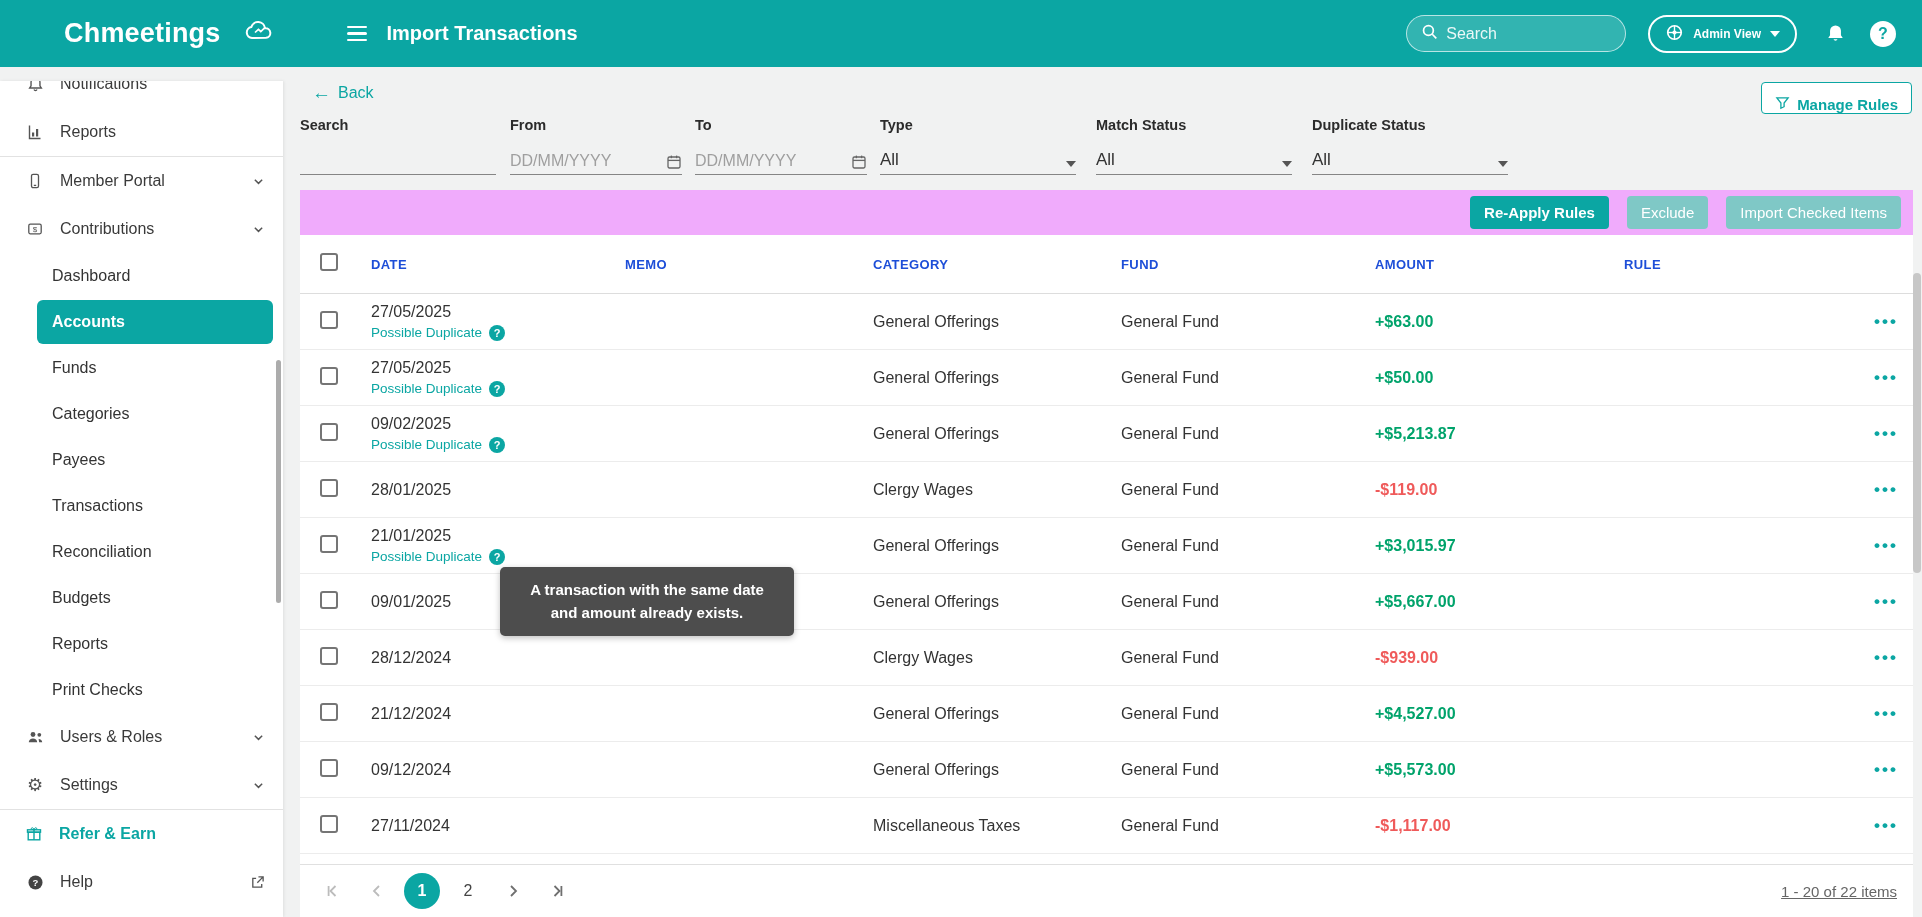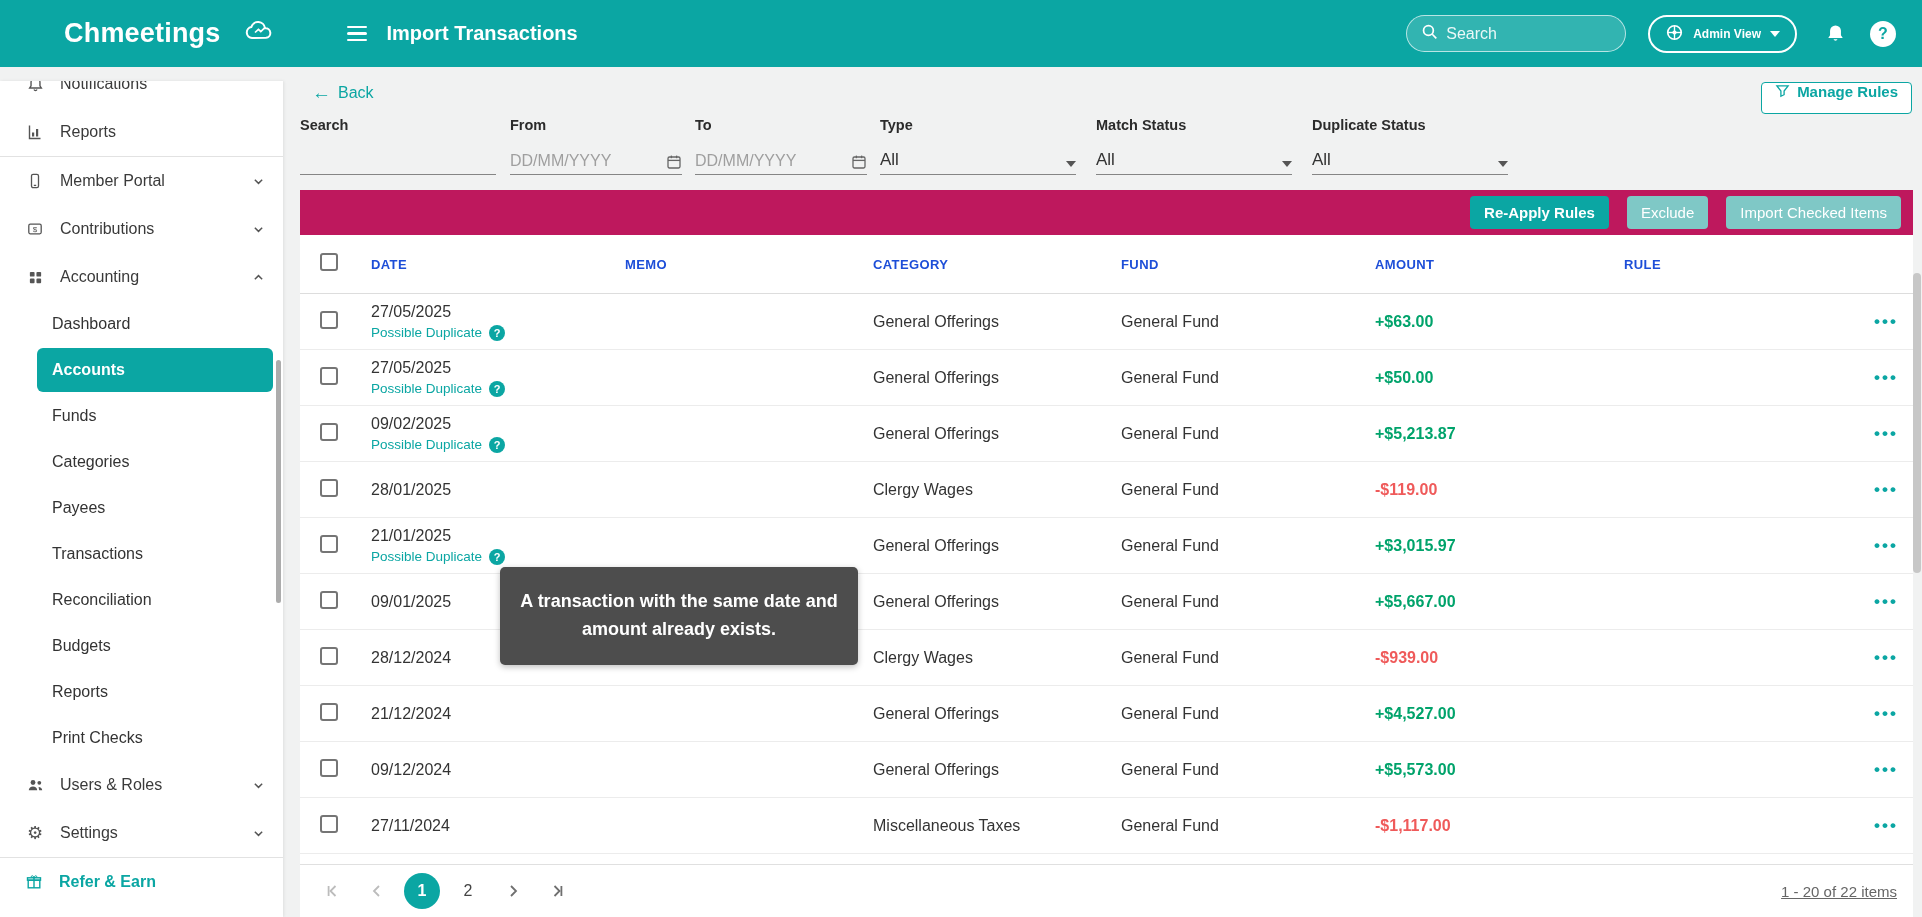--- a/index.html
+++ b/index.html
@@ -30,38 +30,38 @@
   .schild.sel { background:#0BA6A3; color:#fff; border-radius:6px; margin:1px 10px 1px 37px; padding-left:15px; height:44px; font-weight:bold; }
   .sdiv { height:1px; background:#e2e2e2; }
   .refer { color:#0BA6A3; font-weight:bold;padding-left:24px; }
   .refer .sicon { color:#0BA6A3; }
   .side-thumb { position:absolute; right:2px; top:279px; width:5px; height:243px; background:#909090; border-radius:3px; opacity:.75; }
 
   
   .main { position:absolute; left:290px; top:67px; right:0; bottom:0; background:#F1F2F2; overflow:hidden; }
   .back { position:absolute; left:22px; top:16px; color:#0BA6A3; font-size:16px; display:flex; gap:7px; align-items:center; cursor:pointer; }
   .back .arrow { font-size:19px; line-height:1; }
-  .managerules { position:absolute; top:15px; right:10px; height:32px; background:#fff; border:1px solid #0BA6A3; color:#0BA6A3; border-radius:4px; display:flex; align-items:flex-start; gap:7px; padding:0 13px; font-size:15px; font-weight:bold; cursor:pointer; font-family:inherit; }
+  .managerules { position:absolute; top:15px; right:10px; height:32px; background:#fff; border:1px solid #0BA6A3; color:#0BA6A3; border-radius:4px; display:flex; align-items:flex-end; gap:7px; padding:0 13px; font-size:15px; font-weight:bold; cursor:pointer; font-family:inherit; }
 
   .filters { position:absolute; left:10px; top:50px; display:flex; }
   .ffield label { display:block; font-size:14.5px; font-weight:bold; color:#2b2b2b; margin-bottom:12px; }
   .funder { display:flex; align-items:flex-end; border-bottom:1px solid #858585; height:30px; padding-bottom:4px; }
   .funder input { border:none; outline:none; background:transparent; font-size:16px; color:#333; width:100%; font-family:inherit; }
   .funder input::placeholder { color:#9f9f9f; }
   .fval { font-size:17px; color:#333; }
   .tri-d { width:0; height:0; border-left:5px solid transparent; border-right:5px solid transparent; border-top:6px solid #555; margin-left:auto; margin-bottom:3px; }
   .cal { margin-left:auto; display:flex; cursor:pointer; }
   .f-search { width:196px; margin-right:14px; }
   .f-from, .f-to { width:172px; margin-right:13px; }
   .f-type, .f-match { width:196px; margin-right:20px; }
   .f-dup { width:196px; }
   .f-select { cursor:pointer; }
 
   .card { position:absolute; left:10px; top:123px; right:9px; bottom:0; background:#fff; display:flex; flex-direction:column; }
-  .strip { height:45px; background:#be185d; display:flex; align-items:center; justify-content:flex-end; gap:18px; padding-right:12px; }
+  .strip { height:45px; background:#f0abfc; display:flex; align-items:center; justify-content:flex-end; gap:18px; padding-right:12px; }
   .btn { height:33px; border:none; border-radius:4px; color:#fff; font-size:15px; padding:0 14px; cursor:pointer; font-family:inherit; }
   .btn.solid { background:#0BA6A3; font-weight:bold; }
   .btn.light { background:#7FC8C6; }
 
   .tgrid { display:grid; grid-template-columns:51px 254px 248px 248px 254px 249px 250px 1fr; align-items:center; padding-left:20px; padding-right:14px; }
   .thead { height:59px; border-bottom:1px solid #ddd; }
   .thead .h { font-size:13px; font-weight:bold; color:#1d4ed8; letter-spacing:.4px; cursor:pointer; }
   .trow { height:56px; border-bottom:1px solid #ececec; }
   .cb { width:18px; height:18px; border:2px solid #757575; border-radius:3px; background:#fff; display:inline-block; cursor:pointer; }
   .c-date { display:flex; flex-direction:column; justify-content:center; }
@@ -75,21 +75,21 @@
   .dots { justify-self:end; color:#0BA6A3; font-size:17px; letter-spacing:2px; font-weight:bold; cursor:pointer; padding-right:6px; }
   .c-actions { display:flex; justify-content:flex-end; }
 
   .pager { margin-top:auto; height:53px; border-top:1px solid #e0e0e0; display:flex; align-items:center; padding:0 16px; gap:10px; }
   .pgbtn { width:34px; height:34px; display:flex; align-items:center; justify-content:center; color:#6f6f6f; cursor:pointer; }
   .pgbtn.disabled { color:#bcbcbc; }
   .pgnum { width:36px; height:36px; border-radius:50%; display:flex; align-items:center; justify-content:center; font-size:16px; color:#444; cursor:pointer; }
   .pgnum.cur { background:#0BA6A3; color:#fff; font-weight:bold; }
   .pgsummary { margin-left:auto; font-size:15px; color:#666;text-decoration:underline; }
 
-  .tooltip { position:absolute; left:210px; top:500px; width:358px; background:#4d4d4d; color:#fff; font-size:18px; font-weight:bold; text-align:center; border-radius:5px; padding:21px 18px; line-height:1.55; z-index:40; box-shadow:0 2px 6px rgba(0,0,0,.25); }
+  .tooltip { position:absolute; left:210px; top:500px; width:294px; background:#4d4d4d; color:#fff; font-size:15px; font-weight:bold; text-align:center; border-radius:5px; padding:11px 18px; line-height:1.55; z-index:40; box-shadow:0 2px 6px rgba(0,0,0,.25); }
   .vscroll { position:absolute; right:1px; top:206px; width:8px; height:300px; background:#c7c7c7; border-radius:4px; z-index:25; }
 </style>
 </head>
 <body>
 
 <header class="topbar">
   <div class="brand">
     <span>Chmeetings</span>
     <span>
       <svg width="32" height="22" viewBox="0 0 32 22">
@@ -177,36 +177,20 @@
       <span class="sicon">
         <svg width="16" height="16" viewBox="0 0 16 16">
             <rect x="1.8" y="3.2" width="12.4" height="9.6" rx="1.5" fill="none" stroke="#555" stroke-width="1.3"></rect>
             <text x="8" y="10.8" font-size="8" text-anchor="middle" fill="#555" font-family="sans-serif">$</text>
           </svg>
       </span>
       <span>Contributions</span>
       <span class="chev">
         <svg width="13" height="13" viewBox="0 0 16 16">
             <path d="M3.5 5.8 8 10.3l4.5-4.5" fill="none" stroke="#555" stroke-width="1.8"></path>
-          </svg>
-      </span>
-    </div>
-    <div class="sitem">
-      <span class="sicon">
-        <svg width="15" height="15" viewBox="0 0 16 16">
-            <rect x="2" y="2" width="5" height="5" rx="1" fill="#555"></rect>
-            <rect x="9" y="2" width="5" height="5" rx="1" fill="#555"></rect>
-            <rect x="2" y="9" width="5" height="5" rx="1" fill="#555"></rect>
-            <rect x="9" y="9" width="5" height="5" rx="1" fill="#555"></rect>
-          </svg>
-      </span>
-      <span>Accounting</span>
-      <span class="chev">
-        <svg width="13" height="13" viewBox="0 0 16 16">
-            <path d="M3.5 10.2 8 5.7l4.5 4.5" fill="none" stroke="#555" stroke-width="1.8"></path>
           </svg>
       </span>
     </div>
 
     <div class="schild">
         <span>Dashboard</span>
       </div>
     <div class="schild sel">
         <span>Accounts</span>
       </div>

